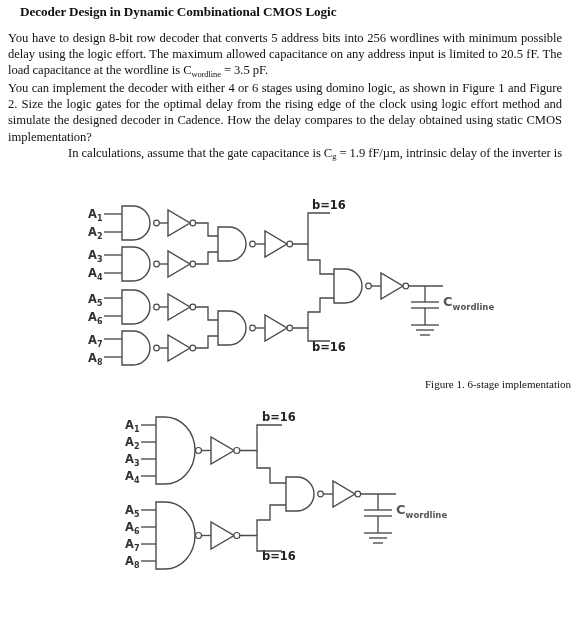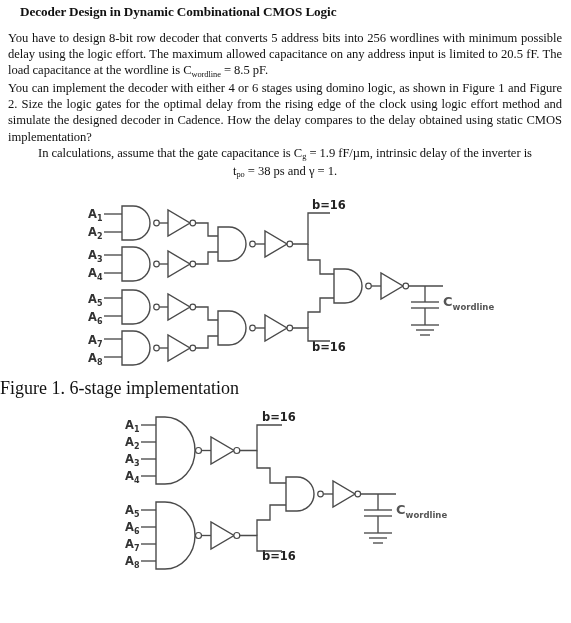--- a/index.html
+++ b/index.html
@@ -43,39 +43,39 @@
     font-size: 12.6px;
     line-height: 16.1px;
     text-align: justify;
     text-justify: inter-word;
     letter-spacing: -0.05px;
   }
   .prose p {
     margin: 0;
   }
   .prose p.nojust {
-    text-align: center;
+    text-align: right;
   }
   sub {
     font-size: 8.4px;
     vertical-align: baseline;
     position: relative;
     top: 2.4px;
   }
 
   
   .figure {
     position: absolute;
   }
   .fig-caption {
     position: absolute;
     width: 571px;
     left: 0;
-    text-align: left;
-    font-size: 18px;
+    text-align: right;
+    font-size: 11px;
   }
 
   svg { display: block; }
   .wire { stroke: #4a4a4a; stroke-width: 1.35; fill: none; }
   .gate { stroke: #4a4a4a; stroke-width: 1.4; fill: #ffffff; }
   .bub  { stroke: #4a4a4a; stroke-width: 1.2; fill: #ffffff; }
 
   .siglabel {
     font-family: "DejaVu Sans", sans-serif;
     font-size: 11.5px;
@@ -103,30 +103,27 @@
 </style>
 </head>
 <body>
 
 <div id="page">
 
   <div class="doc-title">Decoder Design in Dynamic Combinational CMOS Logic</div>
 
   <div class="prose">
     <p>
-      <span>You have to design 8-bit row decoder that converts 5 address bits into 256 wordlines with minimum possible delay using the logic effort. The maximum allowed capacitance on any address input is limited to 20.5 fF. The load capacitance at the wordline is C</span><sub>wordline</sub><span> = 8.5 pF.</span>
+      <span>You have to design 8-bit row decoder that converts 5 address bits into 256 wordlines with minimum possible delay using the logic effort. The maximum allowed capacitance on any address input is limited to 20.5 fF. The load capacitance at the wordline is C</span><sub>wordline</sub><span> = 3.5 pF.</span>
     </p>
     <p>
       <span>You can implement the decoder with either 4 or 6 stages using domino logic, as shown in Figure 1 and Figure 2. Size the logic gates for the optimal delay from the rising edge of the clock using logic effort method and simulate the designed decoder in Cadence. How the delay compares to the delay obtained using static CMOS implementation?</span>
     </p>
     <p class="nojust">
       <span>In calculations, assume that the gate capacitance is C</span><sub>g</sub><span> = 1.9 fF/µm, intrinsic delay of the inverter is</span>
-    </p>
-    <p class="nojust">
-      <span>t</span><sub>po</sub><span> = 38 ps and γ = 1.</span>
     </p>
   </div>
 
   <div class="figure" style="left:0px; top:192px;">
     <svg width="571" height="180" viewBox="0 0 571 180">
 
       <text class="siglabel" x="88" y="26">A<tspan class="sb" dy="3">1</tspan></text>
       <text class="siglabel" x="88" y="44">A<tspan class="sb" dy="3">2</tspan></text>
       <text class="siglabel" x="88" y="67">A<tspan class="sb" dy="3">3</tspan></text>
       <text class="siglabel" x="88" y="85">A<tspan class="sb" dy="3">4</tspan></text>

